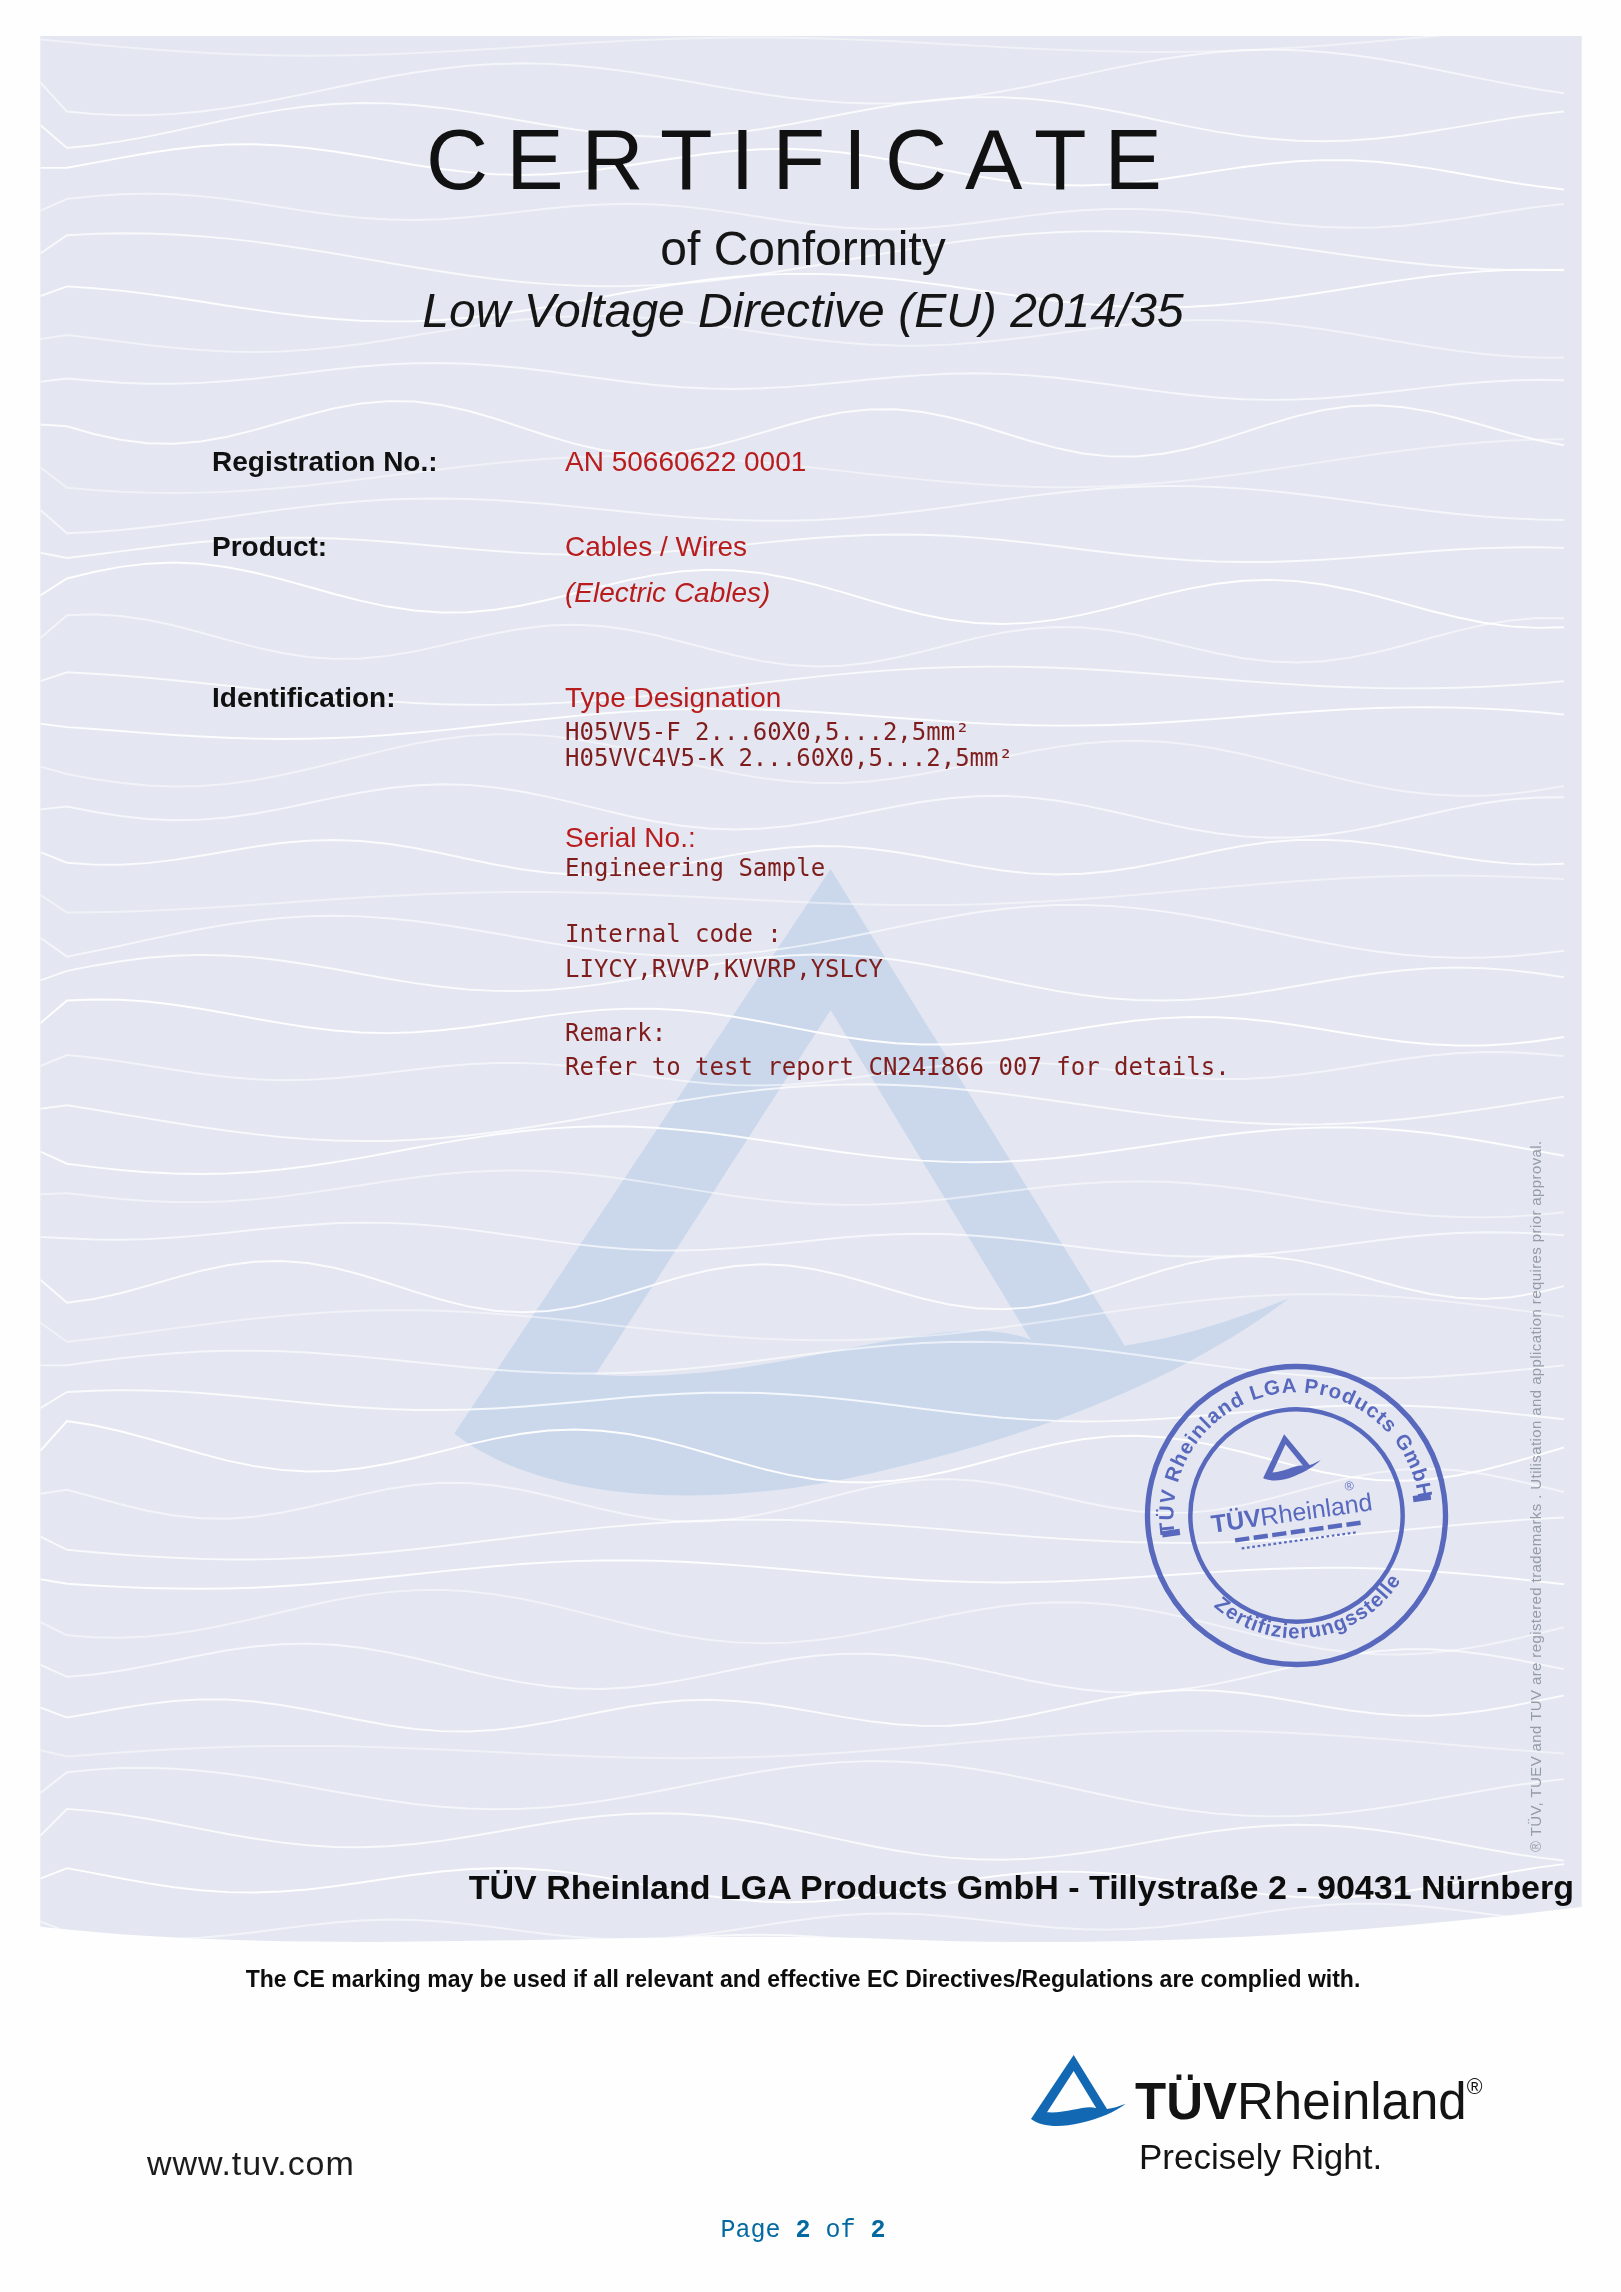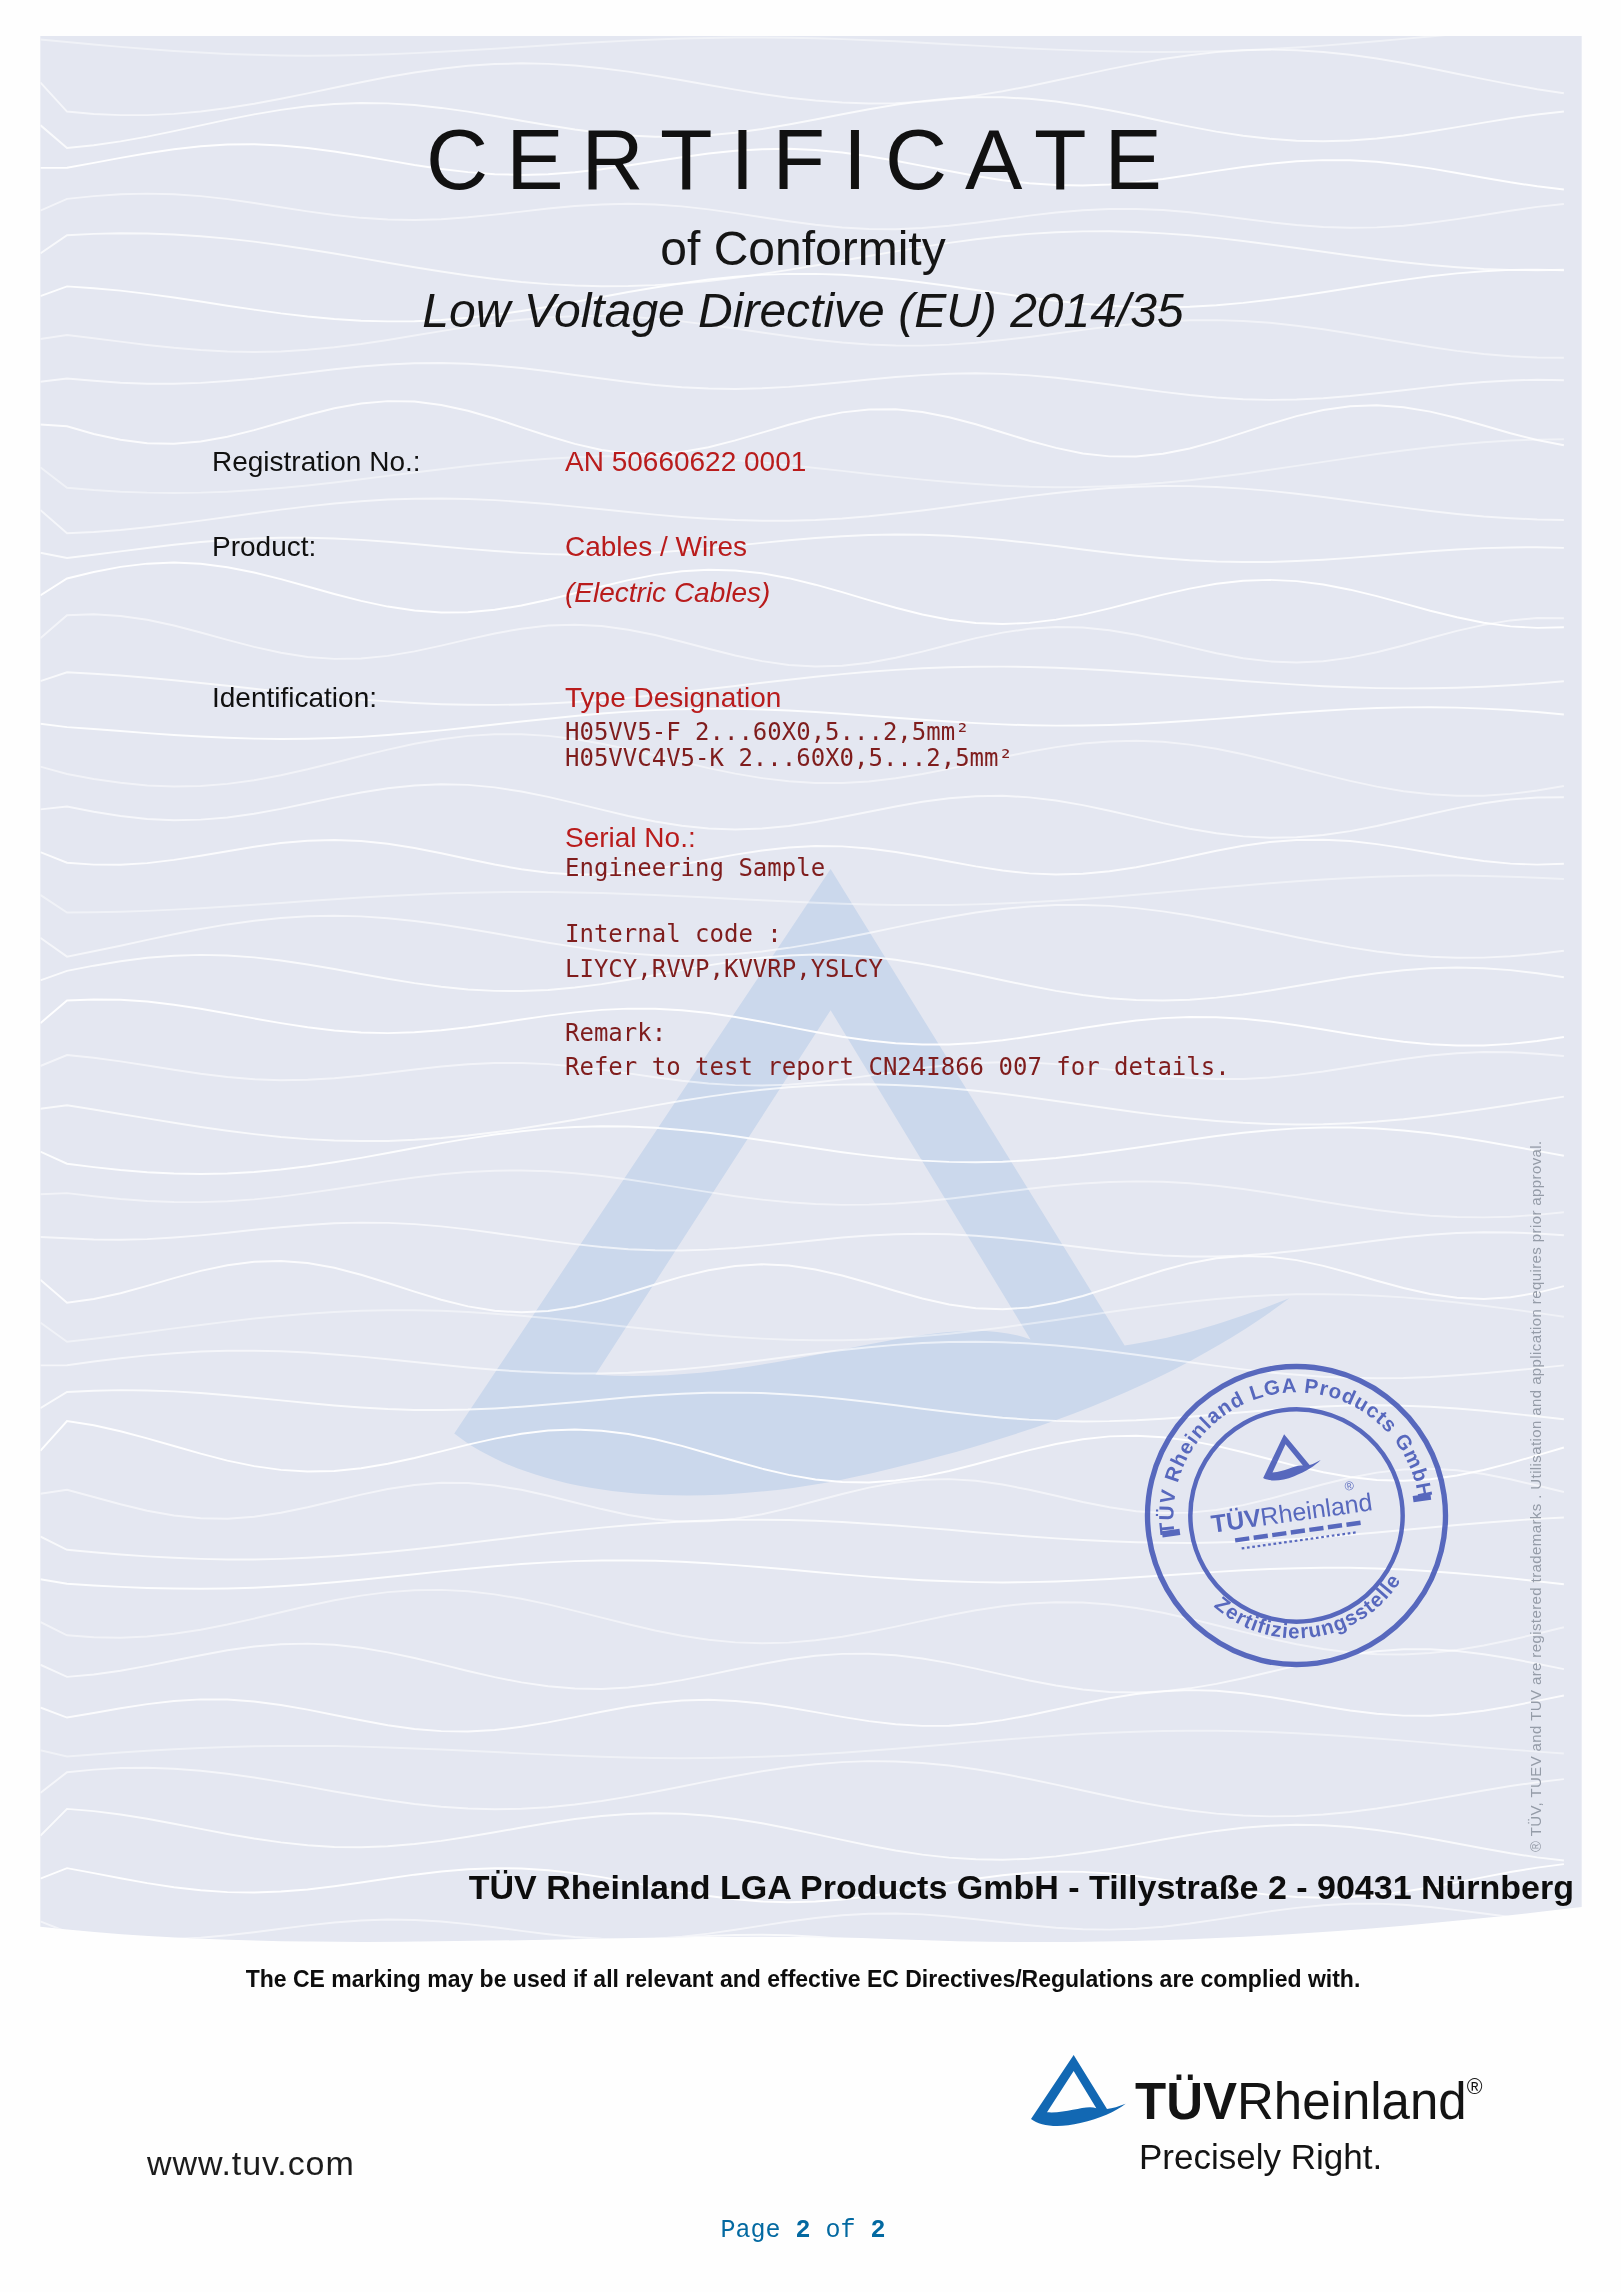--- a/index.html
+++ b/index.html
@@ -13,21 +13,21 @@
   }
   
   .band-svg{position:absolute;left:40px;top:36px;width:1542px;height:1929px;}
   .wl{fill:none;stroke:#ffffff;stroke-width:2.2px;}
   
   .center-wrap{position:absolute;left:32px;width:1542px;text-align:center;}
   .title{top:110px;font-size:86px;font-weight:400;letter-spacing:18px;color:#111;}
   .subtitle{top:221px;font-size:48px;font-weight:400;color:#151515;}
   .directive{top:283px;font-size:48px;font-weight:400;color:#151515;font-style:italic;}
   
-  .lbl{position:absolute;left:212px;font-size:28px;font-weight:400;color:#101010;}
+  .lbl{position:absolute;left:212px;font-size:28px;font-weight:700;color:#101010;}
   .val{position:absolute;left:565px;font-size:28px;font-weight:400;color:#b91c1c;}
   .val.italic{font-style:italic;}
   .mono{position:absolute;left:565px;font-family:"DejaVu Sans Mono", monospace;font-size:24px;color:#7f1d1d;}
   
   .stamp{position:absolute;left:1127px;top:1346px;width:339px;height:339px;opacity:.85;}
   .stamp text{font-family:"Liberation Sans", sans-serif;}
   
   .vnote{
     position:absolute;left:1527px;top:1852px;width:713px;
     transform:rotate(-90deg);transform-origin:0 0;

